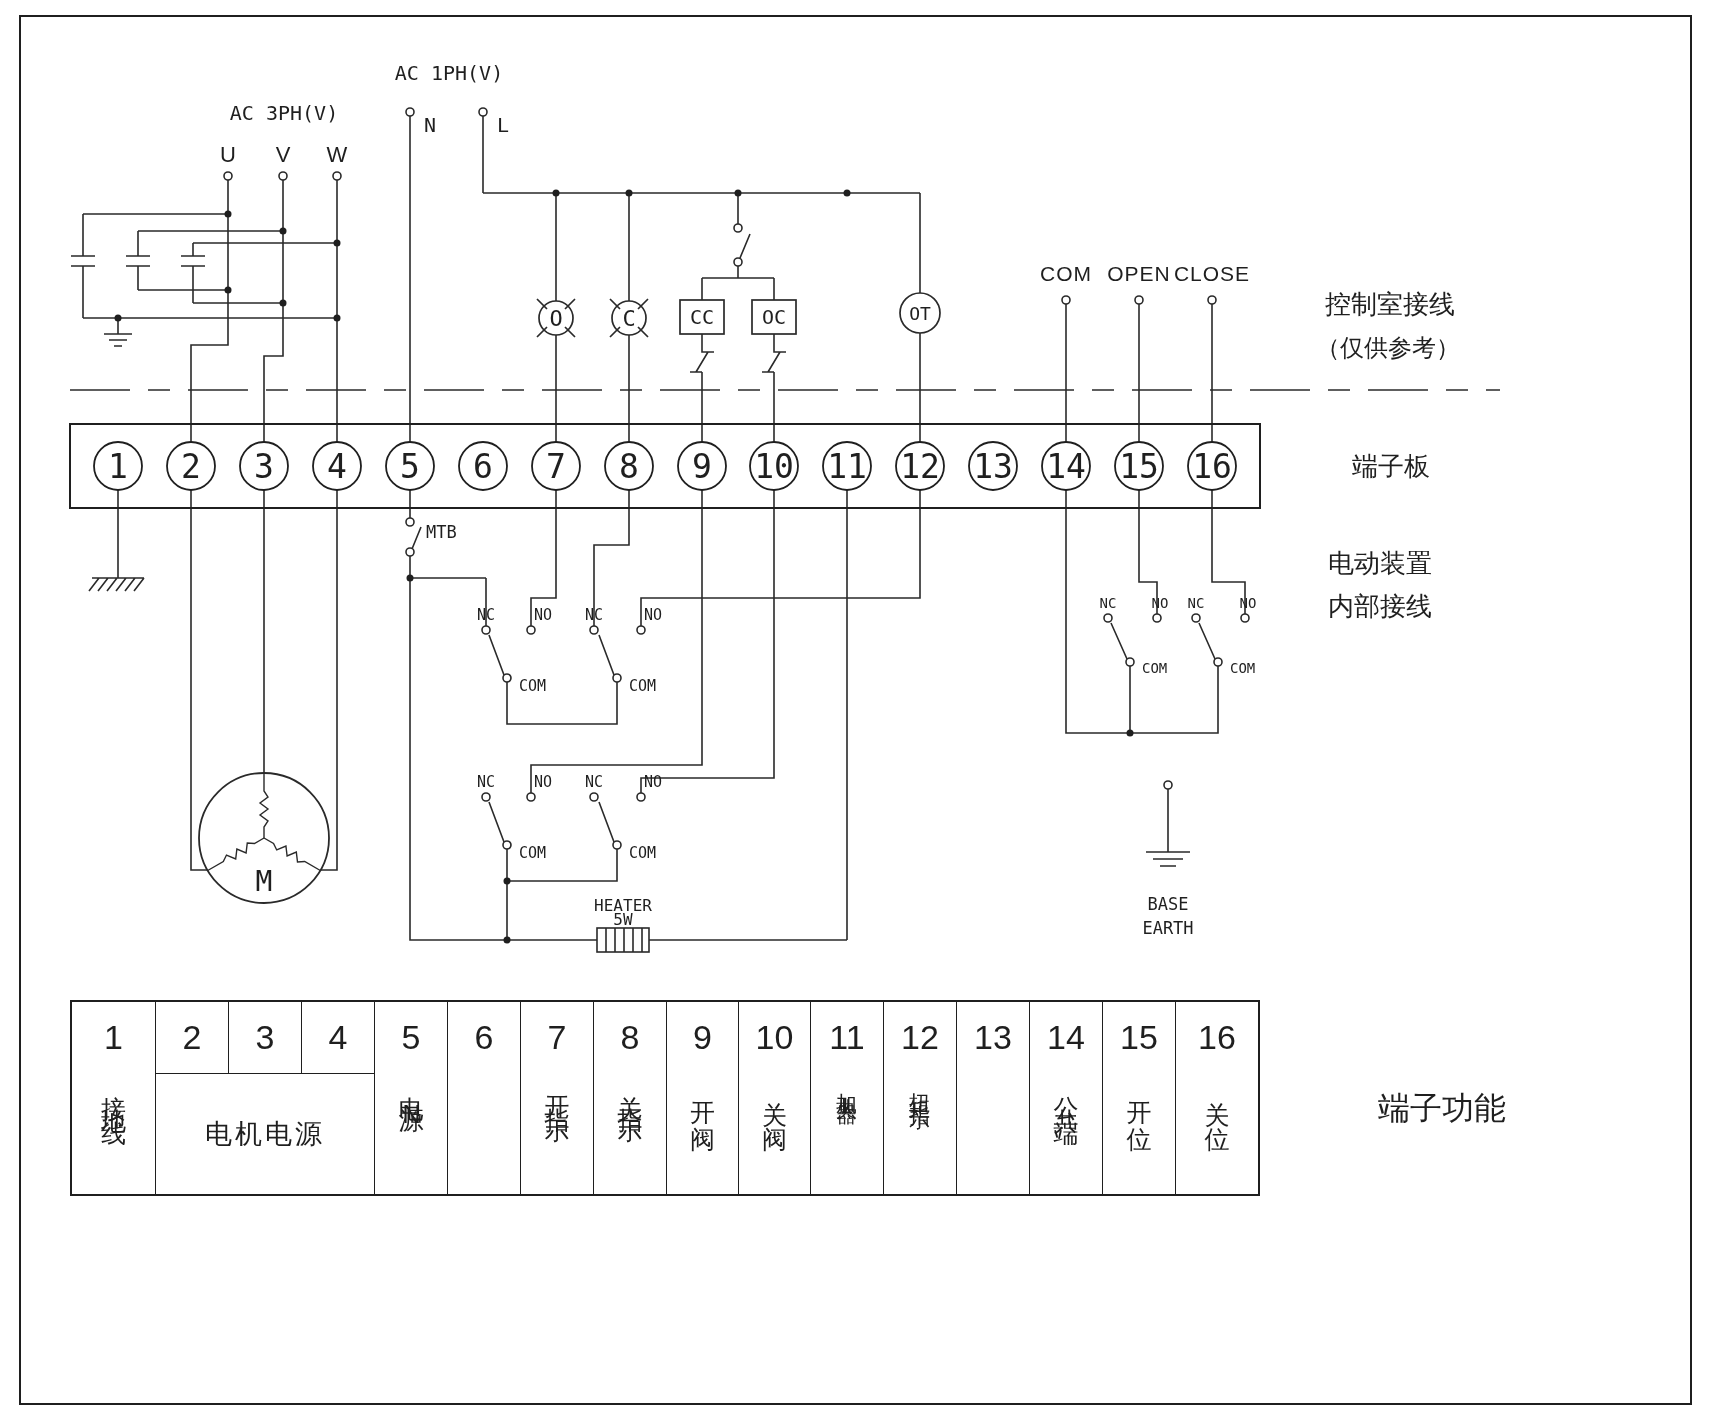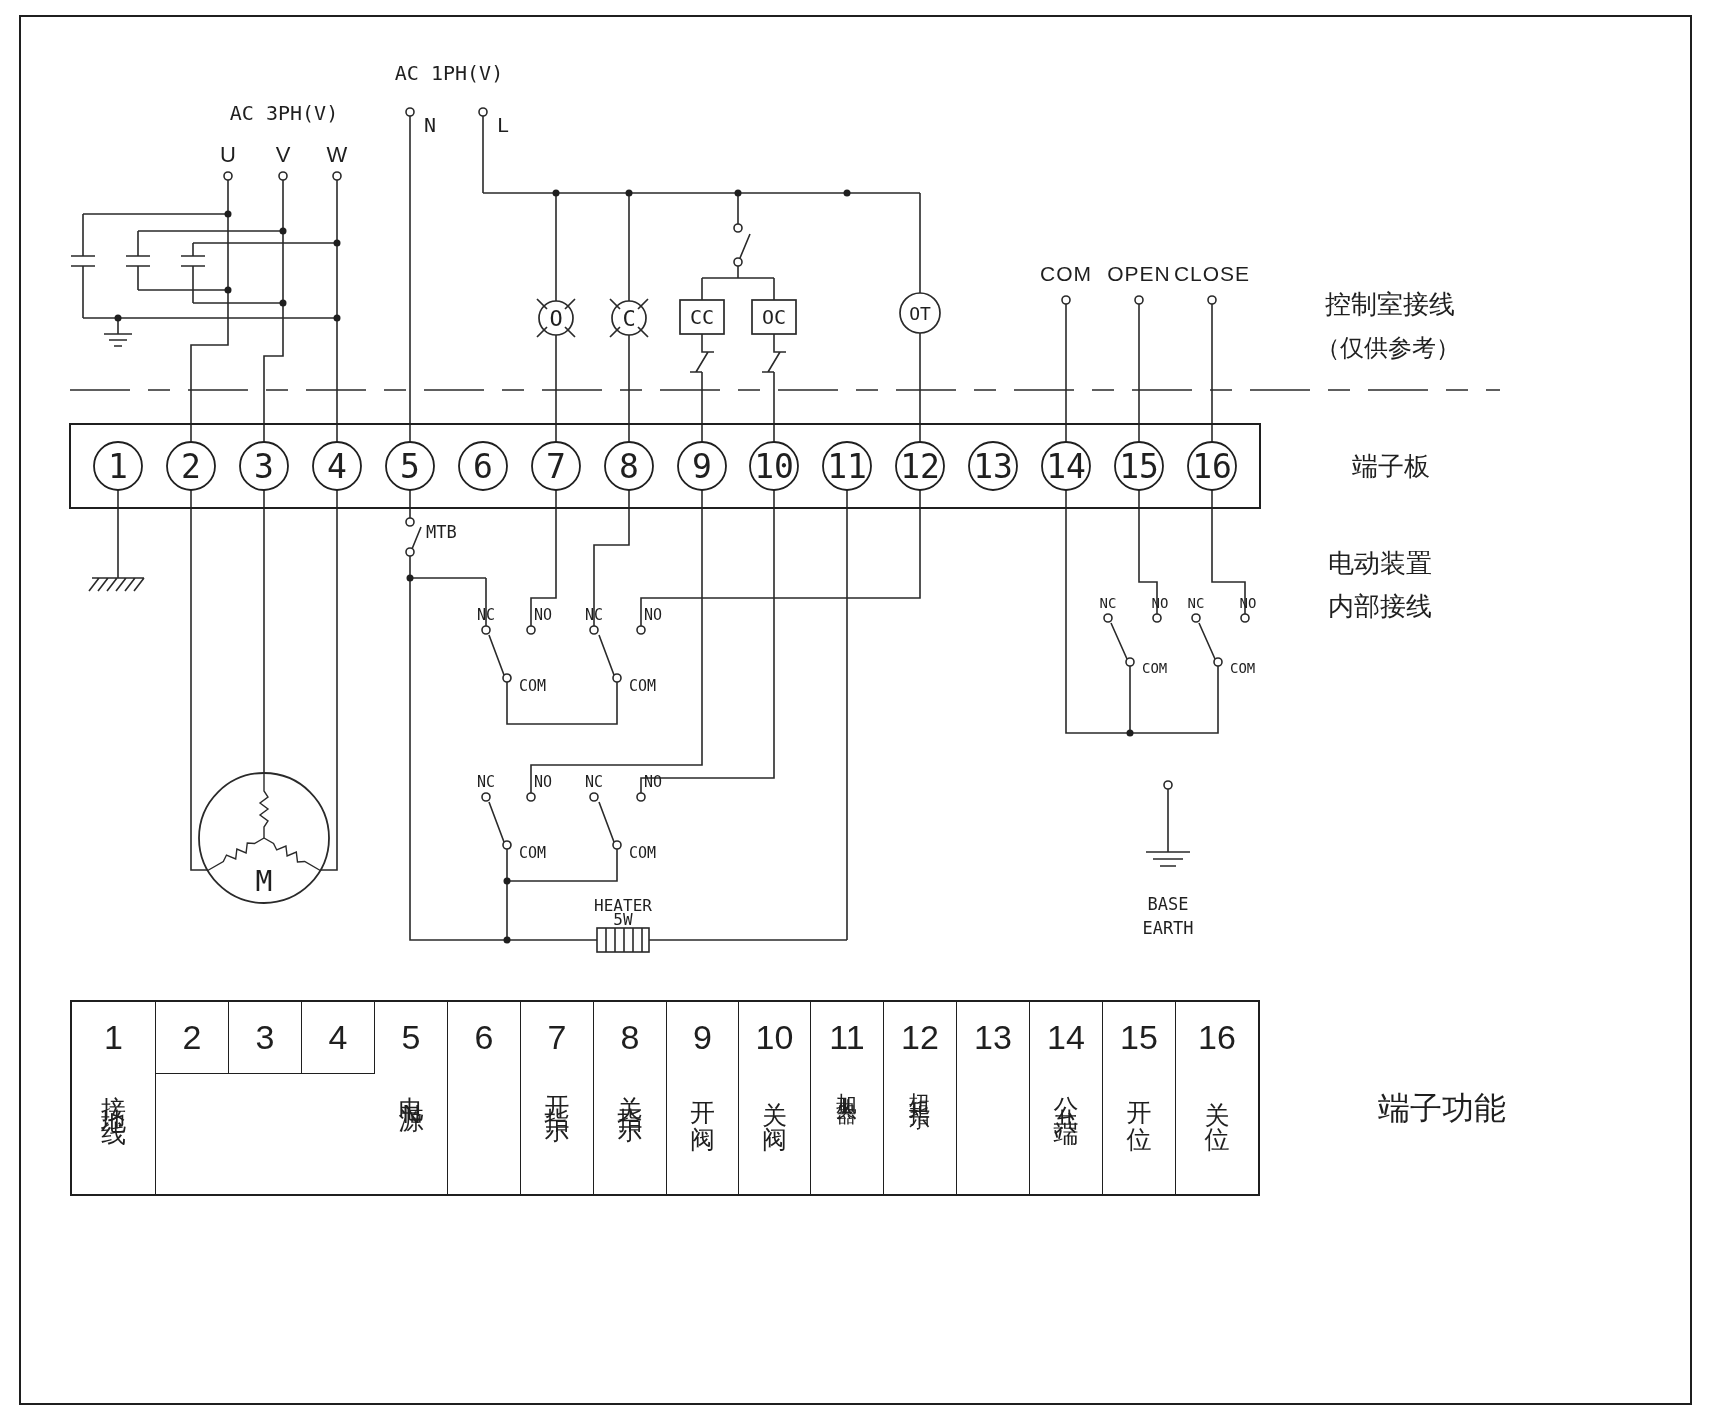--- a/index.html
+++ b/index.html
@@ -258,20 +258,21 @@
 </svg>
 
 <div class="ftable">
   <div class="cell" style="grid-column:1">
     <div class="num">1</div>
     <div class="vt ls3">接地线</div>
   </div>
   <div class="ncell" style="grid-column:2">2</div>
   <div class="ncell" style="grid-column:3">3</div>
   <div class="ncell" style="grid-column:4">4</div>
+  <div class="merged">电机电源</div>
   <div class="cell" style="grid-column:5">
     <div class="num">5</div>
     <div class="vt ls3">电源N</div>
   </div>
   <div class="cell" style="grid-column:6">
     <div class="num">6</div>
     <div class="vt ls3"></div>
   </div>
   <div class="cell" style="grid-column:7">
     <div class="num">7</div>

